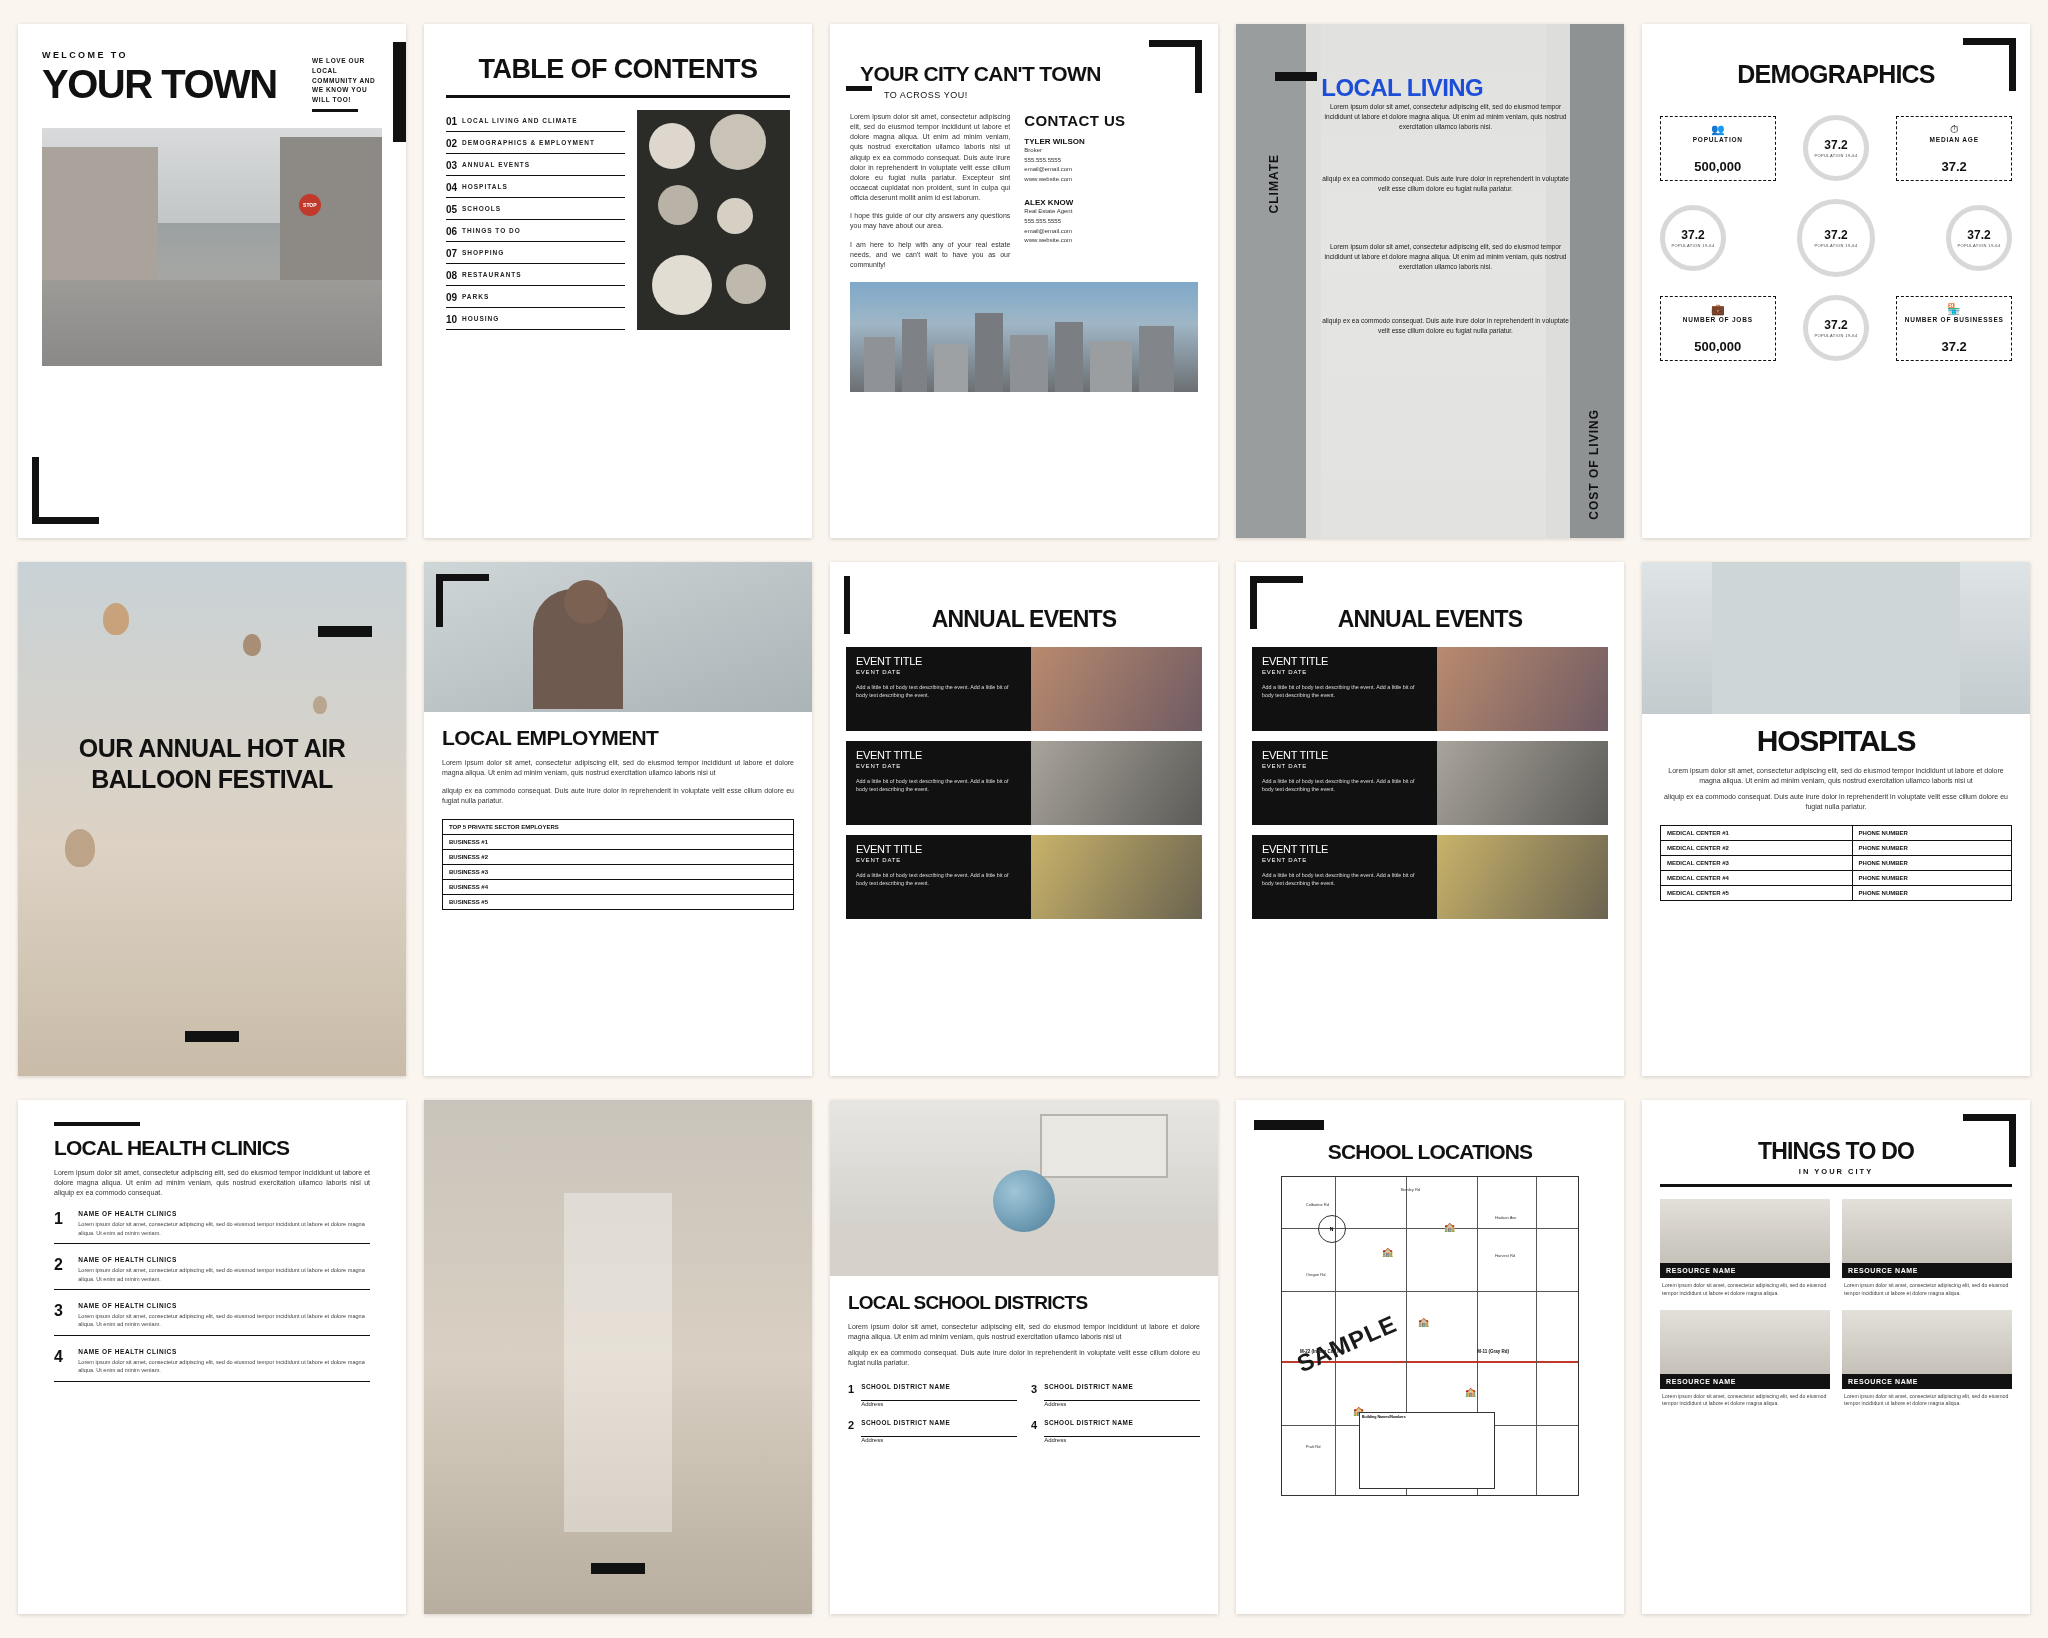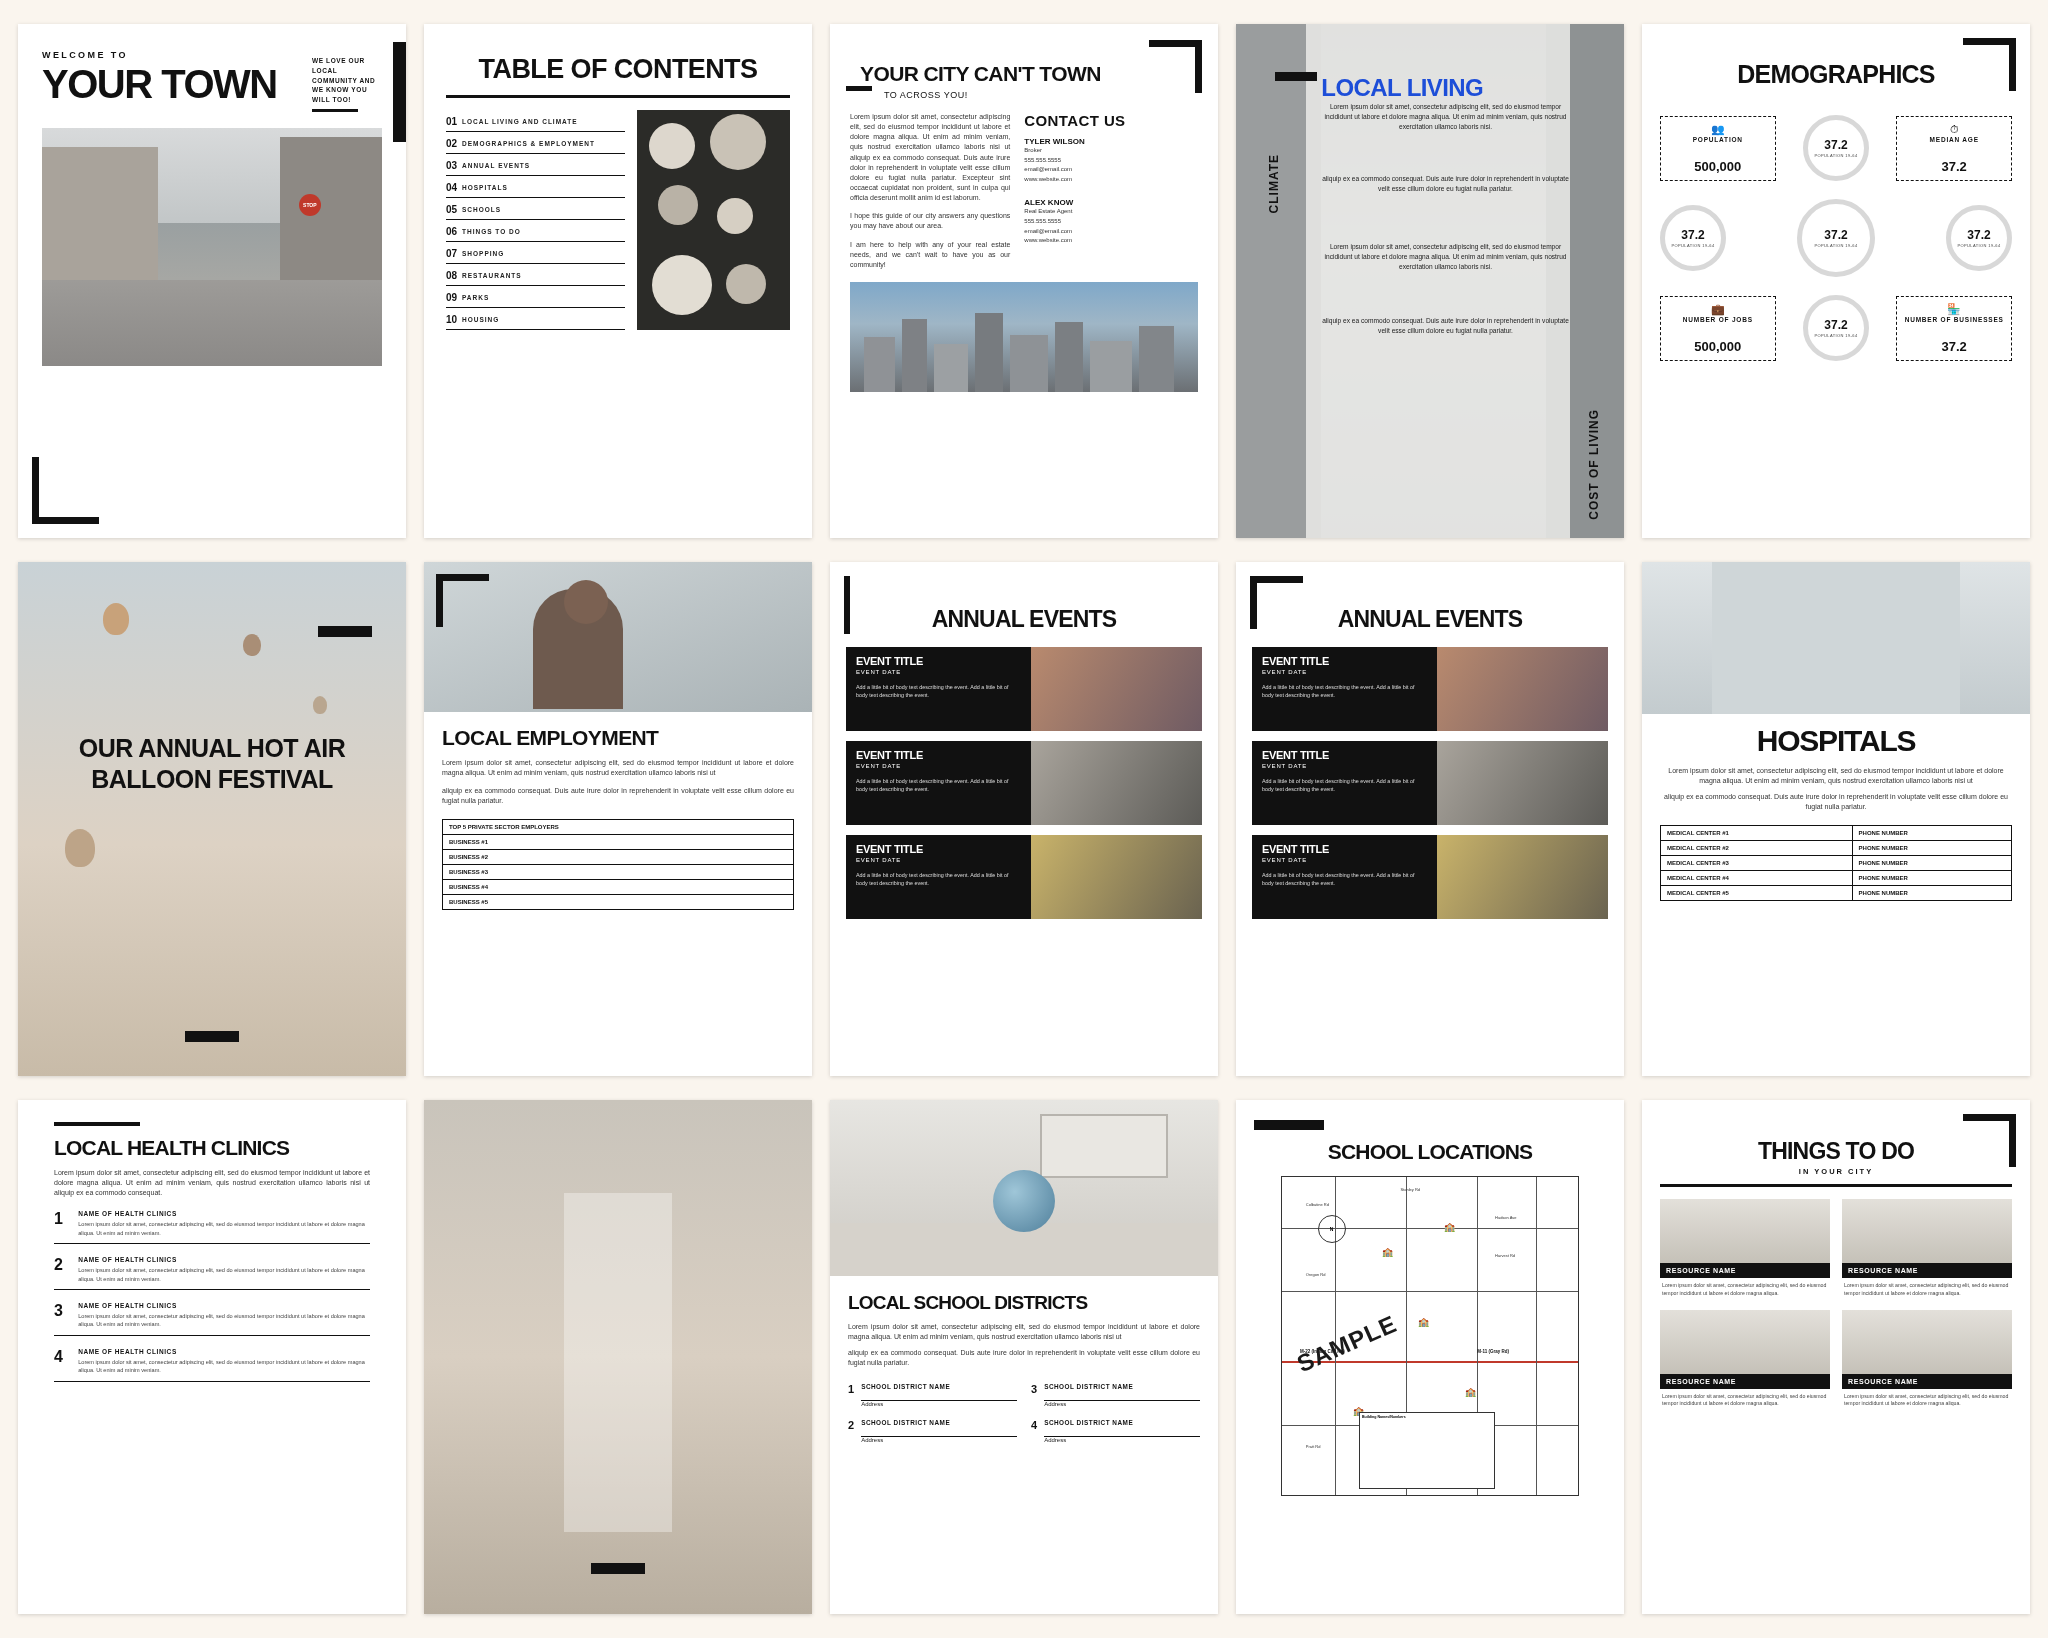--- a/index.html
+++ b/index.html
@@ -44,21 +44,21 @@
   .p1 .photo .road{position:absolute;left:0;right:0;bottom:0;height:36%;background:linear-gradient(180deg,#9d9b98,#8b8987);}
   .p1 .photo .stop{position:absolute;right:18%;top:28%;width:22px;height:22px;border-radius:50%;background:#c0392b;color:#fff;font-size:5px;display:flex;align-items:center;justify-content:center;font-weight:700;}
   .p1 .frame{position:absolute;left:14px;bottom:14px;width:60px;height:60px;border-left:7px solid #111;border-bottom:7px solid #111;}
 
   
   .p2{padding:24px 22px;}
   .p2 h1{font-size:27px;font-weight:bold;text-align:center;letter-spacing:-.6px;margin:6px 0 0;color:#111;}
   .p2 .hr{height:3px;background:#111;margin:10px 0 12px;}
   .p2 .cols{display:flex;gap:12px;}
   .p2 .list{width:52%;}
-  .p2 .row{display:flex;align-items:center;gap:0;border-bottom:1px solid #111;padding:6px 0 4px;}
+  .p2 .row{display:flex;align-items:flex-start;gap:0;border-bottom:1px solid #111;padding:6px 0 4px;}
   .p2 .num{font-size:10px;font-weight:bold;color:#111;width:16px;}
   .p2 .lbl{font-size:6.5px;letter-spacing:1px;font-weight:700;color:#222;line-height:1.4;}
   .p2 .img{flex:1;background:#2b2b28;position:relative;overflow:hidden;}
   .p2 .img .plate{position:absolute;border-radius:50%;background:#ddd7cd;}
 
   
   .p3{padding:22px 20px;}
   .p3 h1{font-size:21px;font-weight:bold;letter-spacing:-.6px;color:#111;margin:16px 0 0 10px;}
   .p3 .sub{font-size:9px;letter-spacing:.5px;margin:4px 0 0 34px;color:#111;}
   .p3 .two{display:flex;gap:14px;margin-top:12px;}
@@ -106,21 +106,21 @@
   .p7 .bal{position:absolute;border-radius:50% 50% 45% 45%;}
   .p7 h1{position:absolute;left:0;right:0;top:30%;text-align:center;font-size:25px;font-weight:bold;color:#111;letter-spacing:-.5px;line-height:1.25;}
   .p7 .dashTop{position:absolute;right:34px;top:64px;width:54px;height:11px;background:#111;}
   .p7 .dashBot{position:absolute;left:50%;transform:translateX(-50%);bottom:34px;width:54px;height:11px;background:#111;}
 
   
   .pe{padding:18px 16px;}
   .pe h1{font-size:23px;font-weight:bold;letter-spacing:-.8px;color:#111;text-align:center;margin:26px 0 14px;}
   .pe .ev{display:flex;height:84px;margin-bottom:10px;position:relative;}
   .pe .evtxt{width:52%;background:#111;color:#fff;padding:8px 10px;box-sizing:border-box;}
-  .pe .evt{font-size:11px;font-weight:bold;letter-spacing:-.3px;}
+  .pe .evt{font-size:11px;font-weight:normal;letter-spacing:-.3px;}
   .pe .evd{font-size:6px;letter-spacing:.8px;margin-top:2px;}
   .pe .evb{font-size:5.4px;line-height:1.5;margin-top:8px;color:#ddd;}
   .pe .evimg{width:48%;background:#9a8f86;position:relative;overflow:hidden;}
 
   
   .p10 .ph{height:152px;background:linear-gradient(180deg,#dfe4e6,#c3cbce);position:relative;overflow:hidden;}
   .p10 .ph .hall{position:absolute;left:18%;top:0;width:64%;height:100%;background:#cfd6d8;}
   .p10 .inner{padding:0 18px 14px;}
   .p10 h1{font-size:30px;font-weight:bold;letter-spacing:-1.2px;color:#111;text-align:center;margin:10px 0 8px;}
   .p10 table{width:100%;border-collapse:collapse;font-size:6px;margin-top:12px;}

